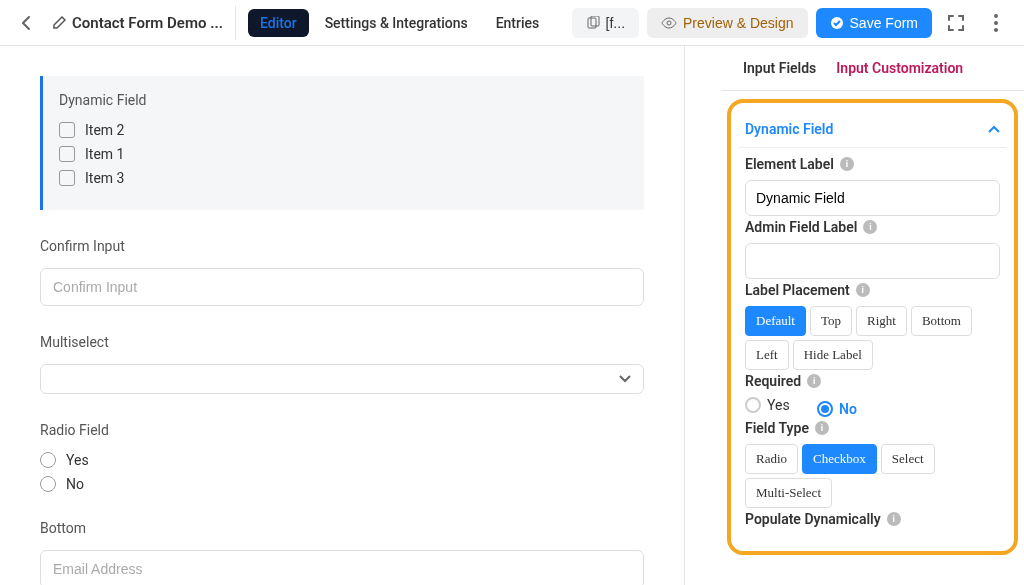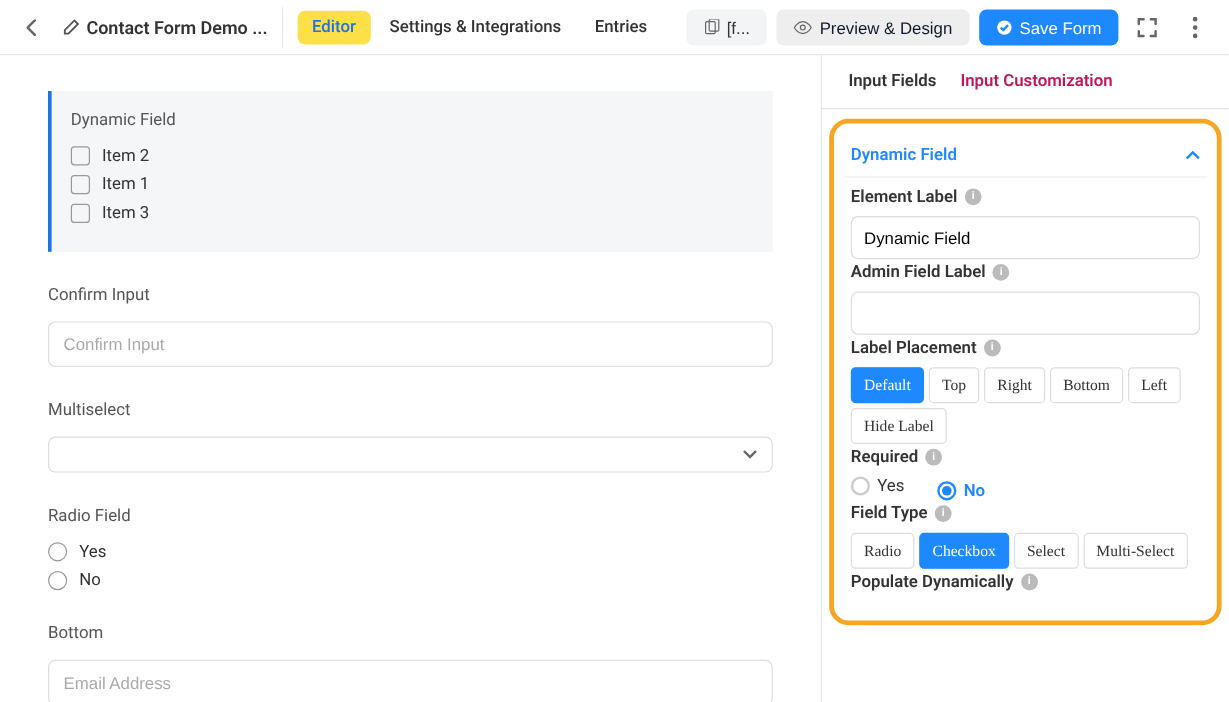--- a/index.html
+++ b/index.html
@@ -5,32 +5,32 @@
     * { box-sizing: border-box; margin: 0; padding: 0; }
     body { font-family: -apple-system, BlinkMacSystemFont, "Segoe UI", Roboto, sans-serif; font-size: 14px; color: #333; background: #fff; }
     
     
     .header { display: flex; align-items: center; height: 46px; border-bottom: 1px solid #e5e5e5; padding: 0 12px; }
     .back-btn { width: 28px; height: 28px; display: flex; align-items: center; justify-content: center; cursor: pointer; }
     .title-wrap { display: flex; align-items: center; padding: 0 12px; border-right: 1px solid #e5e5e5; height: 34px; gap: 6px; }
     .title { font-weight: 600; font-size: 15px; }
     .nav-tabs { display: flex; gap: 4px; padding: 0 12px; }
     .nav-tab { padding: 6px 12px; border-radius: 6px; cursor: pointer; font-weight: 500; }
-    .nav-tab.active { background: #fde047; color: #1a73e8; }
+    .nav-tab.active { background: #0f172a; color: #1a73e8; }
     .header-right { margin-left: auto; display: flex; gap: 8px; align-items: center; }
     .btn { padding: 7px 14px; border-radius: 6px; cursor: pointer; font-weight: 500; border: none; display: inline-flex; align-items: center; gap: 6px; font-size: 14px; }
     .btn-outline { background: #f3f4f6; color: #333; }
-    .btn-gray { background: #eee; color: #0f172a; }
+    .btn-gray { background: #eee; color: #a16207; }
     .btn-primary { background: #1e88ff; color: #fff; }
     .icon-btn { width: 32px; height: 32px; display: flex; align-items: center; justify-content: center; cursor: pointer; }
     
     
     .main { display: flex; height: calc(585px - 46px); }
     .canvas { flex: 1; padding: 30px 40px; overflow-y: auto; }
-    .sidebar { width: 340px; border-left: 1px solid #e5e5e5; display: flex; flex-direction: column; }
+    .sidebar { width: 340px; border-left: 1px solid #e5e5e5; display: flex; flex-direction: column; padding-left: 36px; }
     
     
     .form-block { margin-bottom: 28px; }
     .form-block.selected { background: #f5f6f7; padding: 16px; border-left: 3px solid #1a73e8; }
     .block-label { font-size: 14px; color: #555; margin-bottom: 14px; display: block; }
     .check-item { display: flex; align-items: center; gap: 10px; margin-bottom: 8px; font-size: 14px; }
     .check-box { width: 16px; height: 16px; border: 1.5px solid #999; border-radius: 3px; }
     .radio-circle { width: 16px; height: 16px; border: 1.5px solid #999; border-radius: 50%; }
     .input-field { width: 100%; padding: 10px 12px; border: 1px solid #ddd; border-radius: 6px; font-size: 14px; color: #666; }
     .input-field::placeholder { color: #aaa; }

